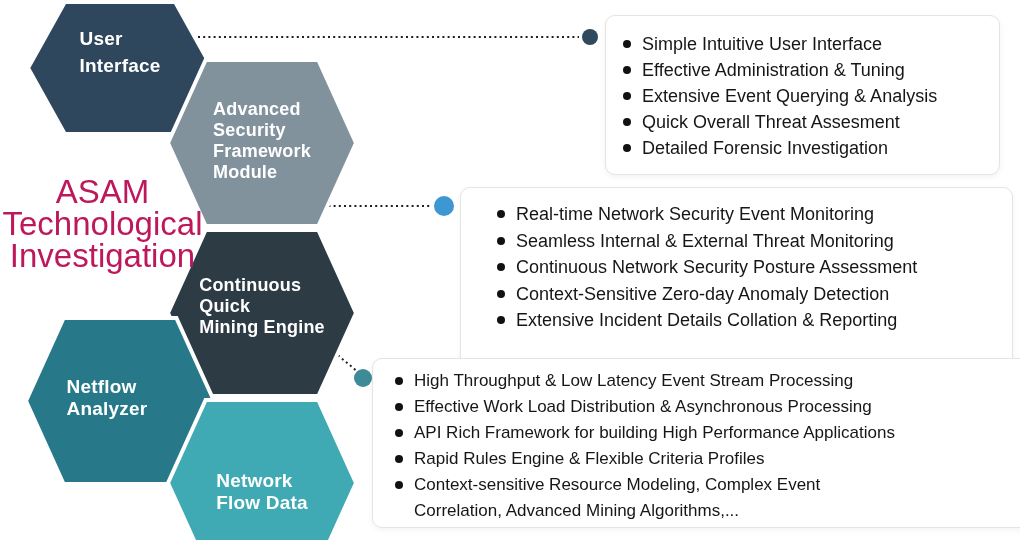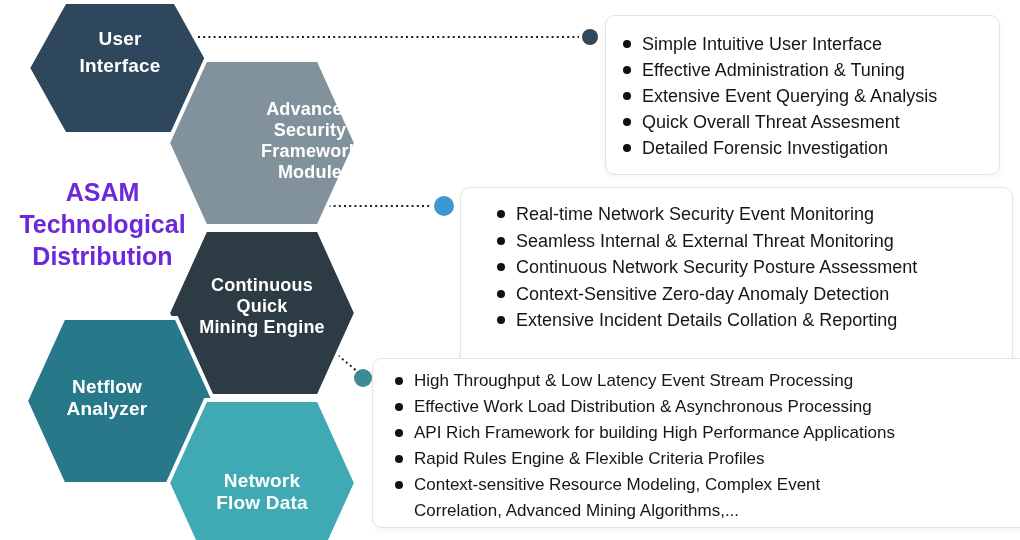--- a/index.html
+++ b/index.html
@@ -9,39 +9,38 @@
     overflow: hidden;
     font-family: "Liberation Sans", sans-serif;
   }
   #stage { position: relative; width: 1020px; height: 540px; }
 
   #diagram-svg { position: absolute; left: 0; top: 0; z-index: 1; }
 
   .hex-label {
     position: absolute; z-index: 2;
     transform: translate(-50%, -50%);
-    text-align: center;
     color: #ffffff;
     font-weight: 700;
     letter-spacing: 0.2px;
     white-space: nowrap;
   }
   .hex-label span { display: block; }
   .hl-1 { left: 120px; top: 52px;  font-size: 19px; line-height: 27px; }
-  .hl-2 { left: 262px; top: 141px; font-size: 18px; line-height: 21px; margin-left: 48px; }
+  .hl-2 { left: 262px; top: 141px; font-size: 18px; line-height: 21px; }
   .hl-3 { left: 262px; top: 306px; font-size: 18px; line-height: 21px; }
   .hl-4 { left: 107px; top: 398px; font-size: 19px; line-height: 22px; }
   .hl-5 { left: 262px; top: 481px; font-size: 19px; line-height: 22px; margin-top: 11px; }
 
   .main-title {
     position: absolute; z-index: 2;
     left: 0; top: 176px; width: 205px;
     text-align: center;
-    color: #6d28d9;
-    font-size: 25px; line-height: 32px; font-weight: 700;
+    color: #be185d;
+    font-size: 33px; line-height: 32px; font-weight: 400;
   }
   .main-title span { display: block; }
 
   .callout {
     position: absolute; z-index: 2;
     background: #ffffff;
     border: 1px solid #e4e4e4;
     border-radius: 10px;
     box-shadow: 0 2px 6px rgba(0,0,0,0.05);
   }
@@ -117,21 +116,21 @@
     <span>Analyzer</span>
   </div>
   <div class="hex-label hl-5">
     <span>Network</span>
     <span>Flow Data</span>
   </div>
 
   <div class="main-title">
     <span>ASAM</span>
     <span>Technological</span>
-    <span>Distribution</span>
+    <span>Investigation</span>
   </div>
 
   <div class="callout" id="callout-1">
     <ul>
       <li>
           <span class="dot"></span>
           <span class="txt">Simple Intuitive User Interface</span>
         </li>
       <li>
           <span class="dot"></span>

